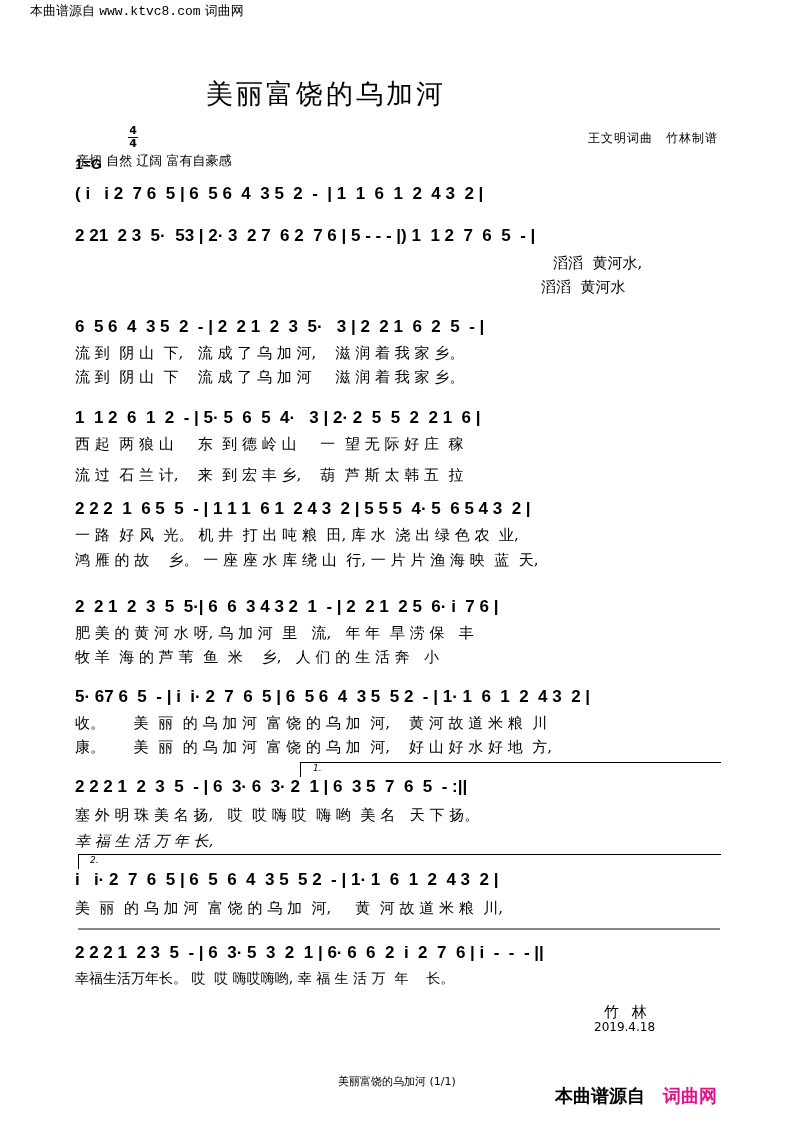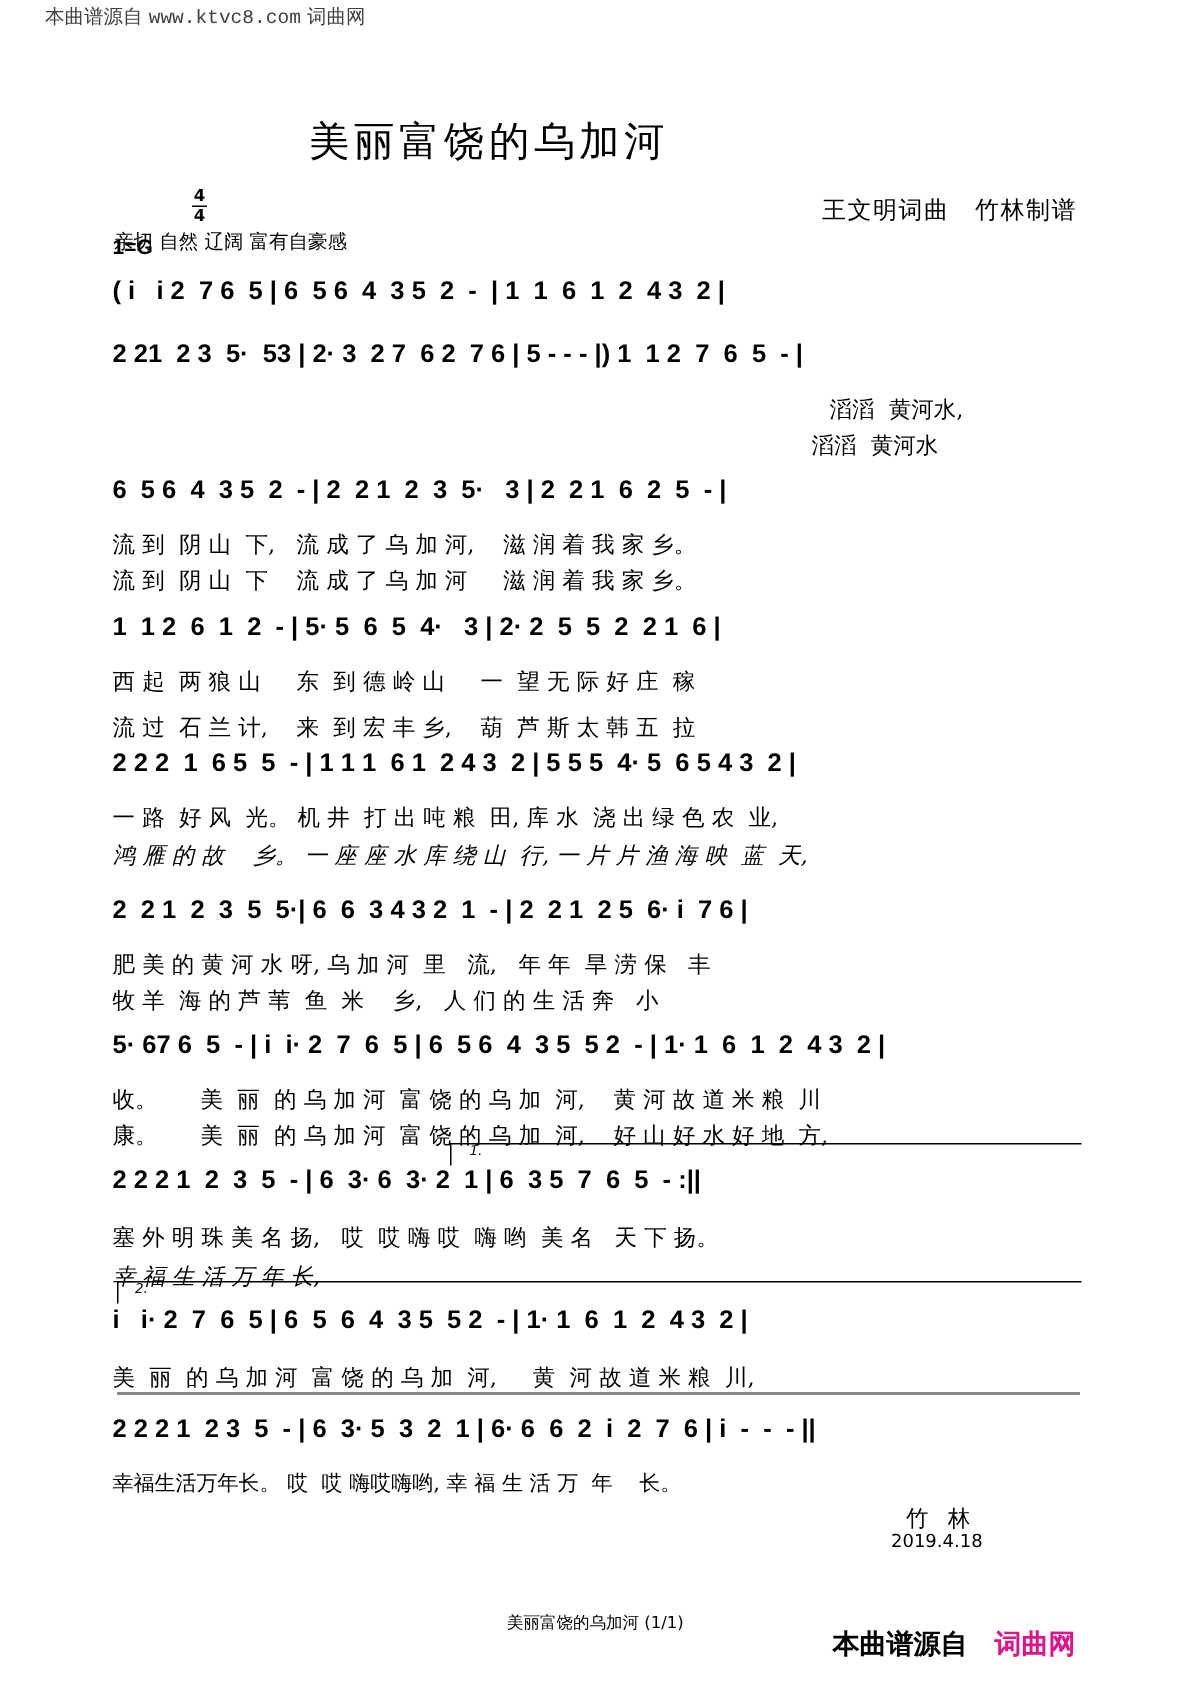--- a/index.html
+++ b/index.html
@@ -1,29 +1,29 @@
 <!DOCTYPE html>
 <html><head>
 <meta charset="utf-8">
 <style>
   html, body { margin:0; padding:0; background:#fff; }
   body { width:794px; height:1123px; position:relative; overflow:hidden;
          font-family:"DejaVu Sans", sans-serif; color:#000; }
   .abs { position:absolute; white-space:nowrap; }
-  .watermark-top { left:30px; top:2px; font-size:13px; color:#404040; }
+  .watermark-top { left:30px; top:2px; font-size:13px; color:#000000; }
   .watermark-top .url { font-family:"Liberation Mono", monospace; }
   .title { left:0; width:652px; text-align:center; top:76px; font-size:27px;
            font-family:"DejaVu Serif", serif; letter-spacing:3px; }
   .key { left:75px; top:128px; font-size:14px; font-weight:bold; font-family:"Liberation Sans", sans-serif;margin-top:28px; }
   .timesig { position:absolute; left:128px; top:126px; font-size:11px; font-weight:bold; line-height:10px; text-align:center; }
   .timesig .line { border-top:1px solid #000; width:10px; margin:1px 0; }
   .mood { left:76px; top:152px; font-size:13px; }
-  .credits { right:76px; top:130px; font-size:16px; font-family:"DejaVu Serif", serif; letter-spacing:1px; }
+  .credits { right:76px; top:130px; font-size:12px; font-family:"DejaVu Serif", serif; letter-spacing:1px; }
   .notes { font-family:"Liberation Sans", sans-serif; font-weight:bold; font-size:17px; letter-spacing:0; }
-  .lyric { font-family:"DejaVu Serif", serif; font-size:15px; letter-spacing:0;margin-top:10px; }
+  .lyric { font-family:"DejaVu Serif", serif; font-size:15px; letter-spacing:0; }
   .sys { position:absolute; left:75px; width:650px; }
   .nrow { position:absolute; left:0; white-space:pre; }
   .lrow { position:absolute; left:0; white-space:pre; }
   .bracket { position:absolute; border-top:1px solid #000; border-left:1px solid #000; height:14px; }
   .volta-label { position:absolute; font-size:9px; font-style:italic; }
   .signer { left:604px; top:1003px; font-size:15px; font-family:"DejaVu Serif", serif; letter-spacing:4px; }
   .date { left:594px; top:1020px; font-size:12px; }
   .footer { left:338px; top:1074px; font-size:11px; }
   .brand { left:555px; top:1084px; font-size:18px;font-weight:bold; }
   .brand .pink { color:#e0148a; margin-left:18px; }
@@ -66,21 +66,21 @@
 
 <div class="sys" style="top:408px;">
   <div class="nrow notes">1  1 2  6  1  2  - | 5· 5  6  5  4·   3 | 2· 2  5  5  2  2 1  6 |</div>
   <div class="lrow lyric" style="top:27px;">西 起  两 狼 山     东  到 德 岭 山     一  望 无 际 好 庄  稼</div>
   <div class="lrow lyric" style="top:58px;">流 过  石 兰 计,    来  到 宏 丰 乡,    葫  芦 斯 太 韩 五  拉</div>
 </div>
 
 <div class="sys" style="top:499px;">
   <div class="nrow notes">2 2 2  1  6 5  5  - | 1 1 1  6 1  2 4 3  2 | 5 5 5  4· 5  6 5 4 3  2 |</div>
   <div class="lrow lyric" style="top:27px;">一 路  好 风  光。 机 井  打 出 吨 粮  田, 库 水  浇 出 绿 色 农  业,</div>
-  <div class="lrow lyric" style="top:52px;font-style:italic;">鸿 雁 的 故    乡。 一 座 座 水 库 绕 山  行, 一 片 片 渔 海 映  蓝  天,</div>
+  <div class="lrow lyric" style="top:52px;">鸿 雁 的 故    乡。 一 座 座 水 库 绕 山  行, 一 片 片 渔 海 映  蓝  天,</div>
 </div>
 
 <div class="sys" style="top:597px;">
   <div class="nrow notes">2  2 1  2  3  5  5·| 6  6  3 4 3 2  1  - | 2  2 1  2 5  6· i  7 6 |</div>
   <div class="lrow lyric" style="top:27px;">肥 美 的 黄 河 水 呀, 乌 加 河  里   流,   年 年  旱 涝 保   丰</div>
   <div class="lrow lyric" style="top:51px;">牧 羊  海 的 芦 苇  鱼  米    乡,   人 们 的 生 活 奔   小</div>
 </div>
 
 <div class="sys" style="top:687px;">
   <div class="nrow notes">5· 67 6  5  - | i  i· 2  7  6  5 | 6  5 6  4  3 5  5 2  - | 1· 1  6  1  2  4 3  2 |</div>

